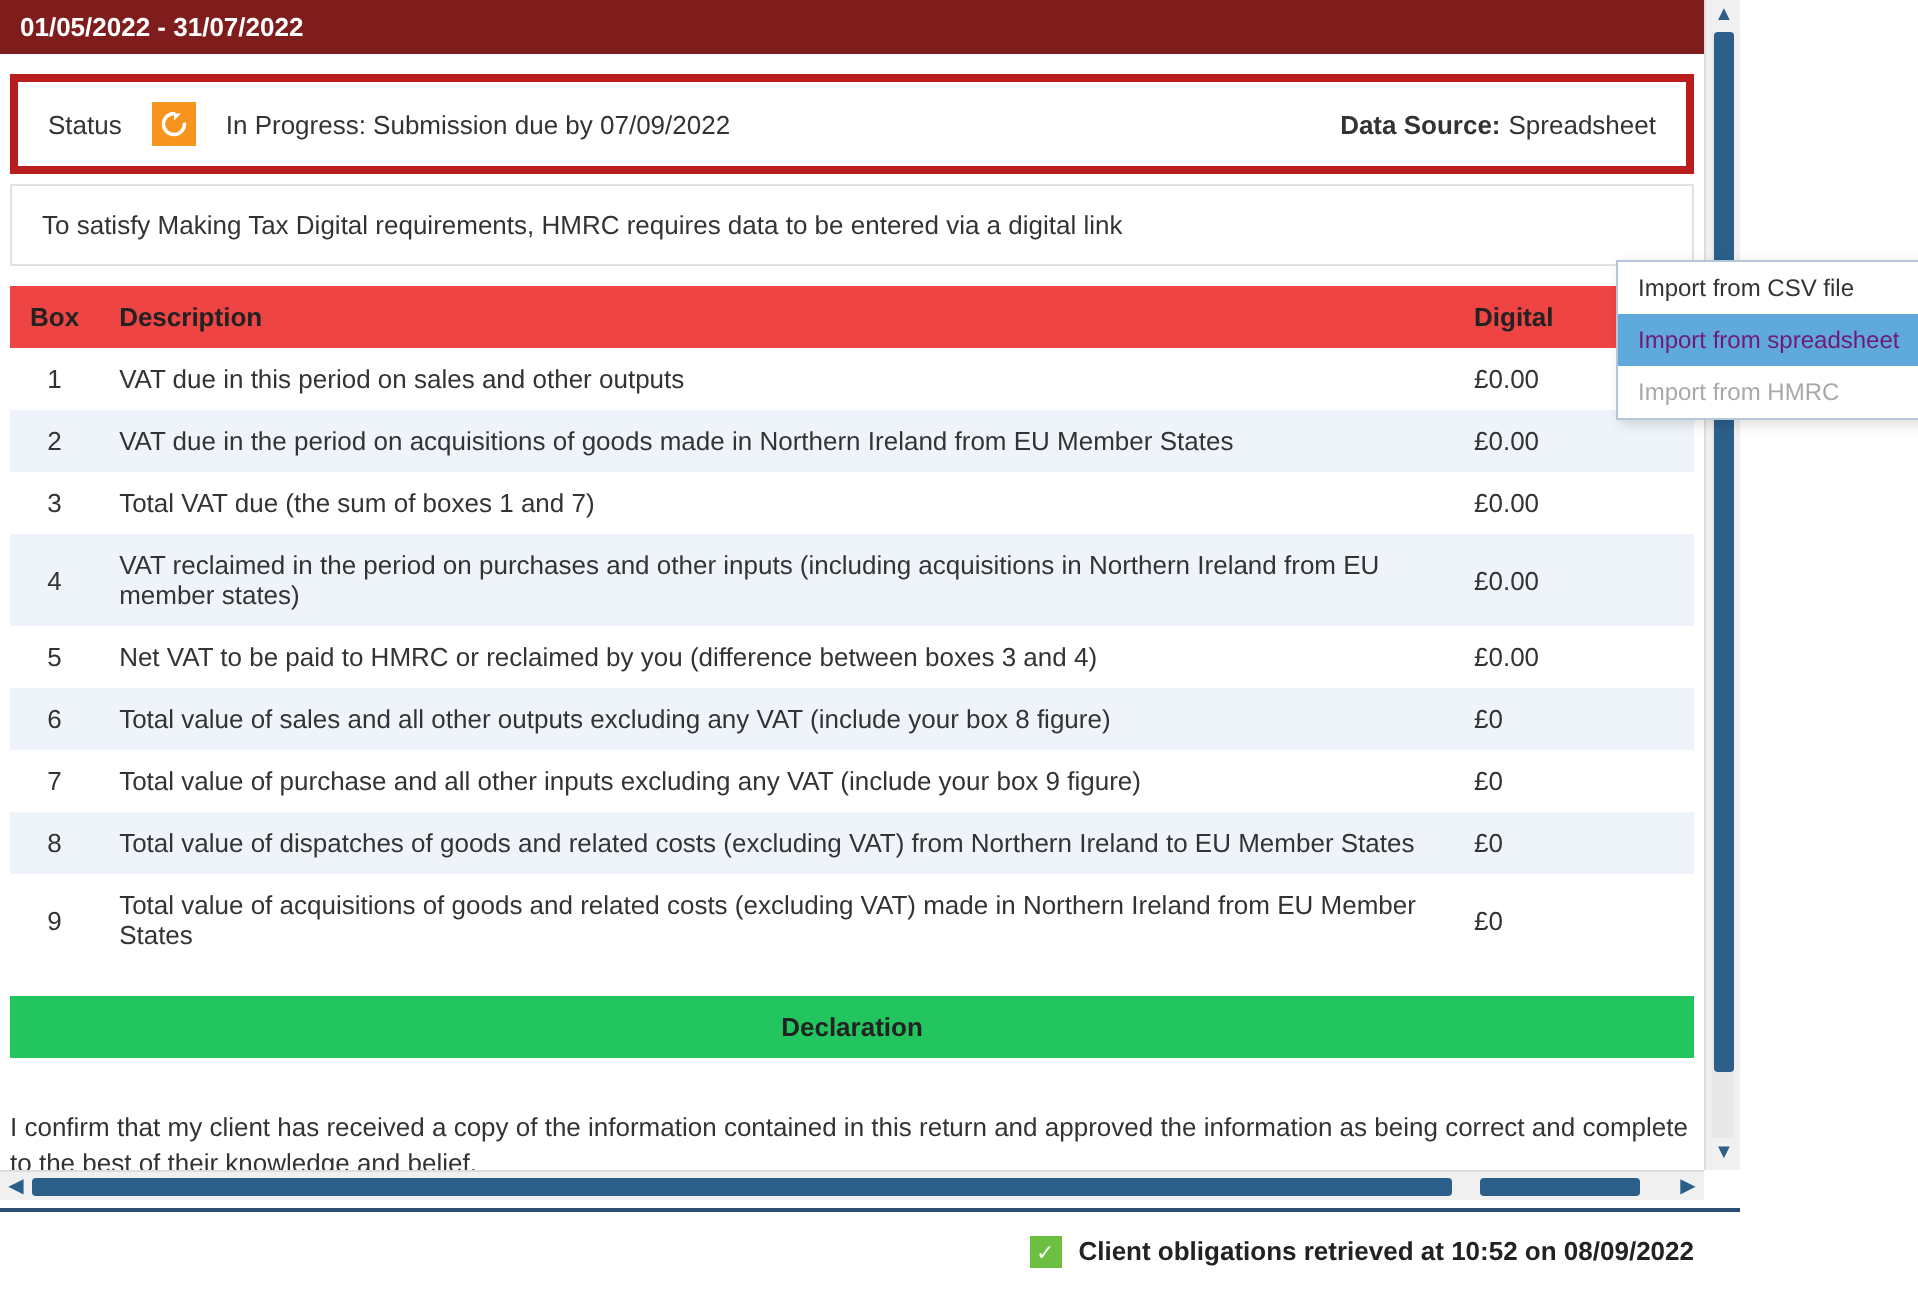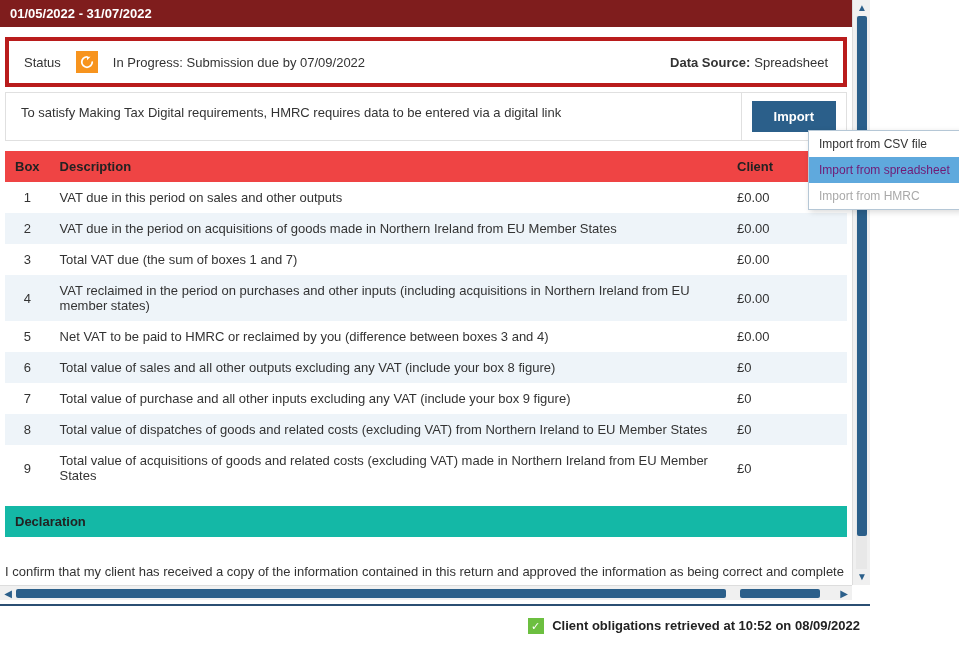--- a/index.html
+++ b/index.html
@@ -104,25 +104,26 @@
     .vat-table th.col-box { width: 40px; text-align: center; }
     .vat-table th.col-amount { width: 120px; text-align: left; }
     .vat-table td {
       padding: 8px 10px;
       color: #333;
     }
     .vat-table td.col-box { text-align: center; }
     .vat-table tr.odd td { background: #fff; }
     .vat-table tr.even td { background: #eef4f9; }
     .declaration-header {
-      background: #14b8a6;
+      background: #22c55e;
       padding: 8px 10px;
       font-weight: bold;
       margin: 15px 5px 0 5px;
       color: #222;
+      text-align: center;
     }
     .declaration-text {
       padding: 26px 5px;
       color: #333;
       line-height: 1.4;
     }
     
     .vscroll {
       position: absolute;
       right: 0;
@@ -190,21 +191,21 @@
     }
     .bottom-separator {
       position: absolute;
       left: 0; right: 89px;
       top: 604px;
       height: 2px;
       background: #2b4f73;
     }
     .status-bar {
       position: absolute;
-      left: 0; right: 89px;
+      left: 0; right: 102px;
       bottom: 10px;
       text-align: right;
       padding: 4px 10px;
     }
     .status-check {
       display: inline-flex;
       width: 16px; height: 16px;
       background: #6cbf40;
       color: #fff;
       align-items: center;
@@ -263,31 +264,28 @@
         <span class="status-text">In Progress: Submission due by 07/09/2022</span>
       </div>
       <div class="data-source">
         <span class="data-source-label">Data Source:</span>
         <span>Spreadsheet</span>
       </div>
     </div>
 
     <div class="info-row">
       <div class="info-text">To satisfy Making Tax Digital requirements, HMRC requires data to be entered via a digital link</div>
-      <div class="import-cell">
-        <button class="import-button">Import</button>
-      </div>
     </div>
 
     <table class="vat-table">
       <thead>
         <tr>
           <th class="col-box">Box</th>
           <th>Description</th>
-          <th class="col-amount">Client</th>
+          <th class="col-amount">Digital</th>
         </tr>
       </thead>
       <tbody>
         <tr class="odd">
           <td class="col-box">1</td>
           <td>VAT due in this period on sales and other outputs</td>
           <td>£0.00</td>
         </tr>
         <tr class="even">
           <td class="col-box">2</td>

